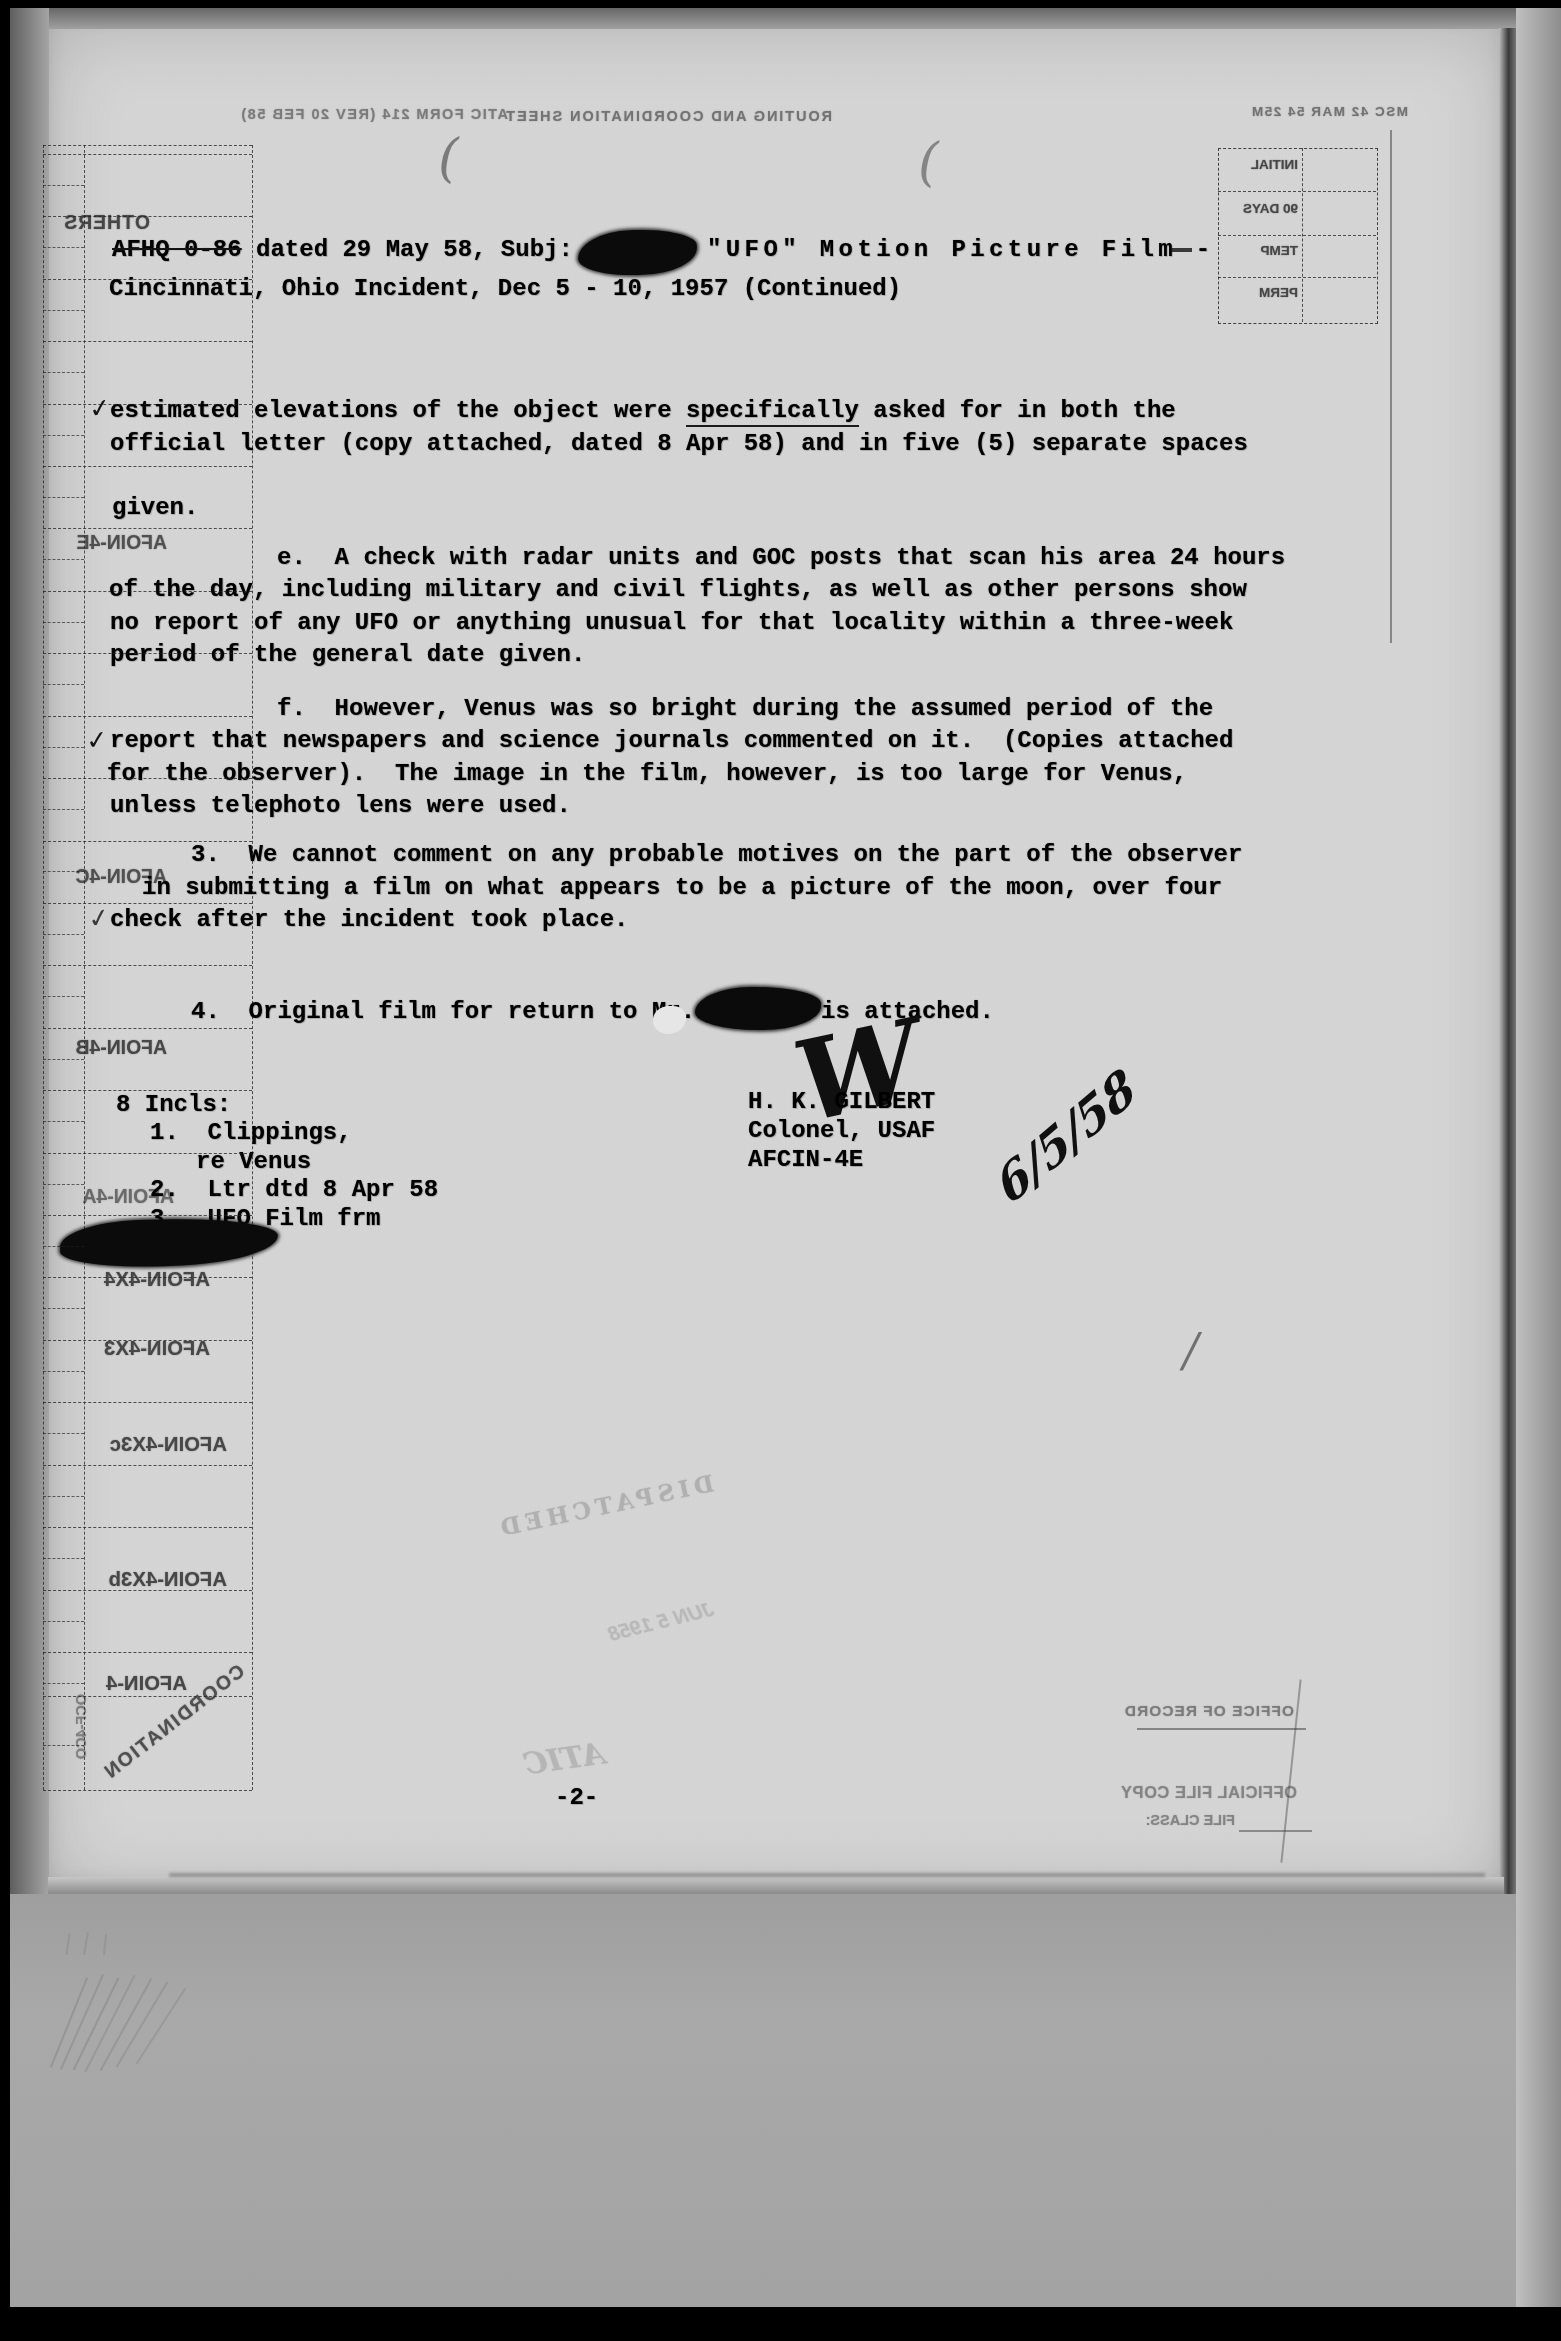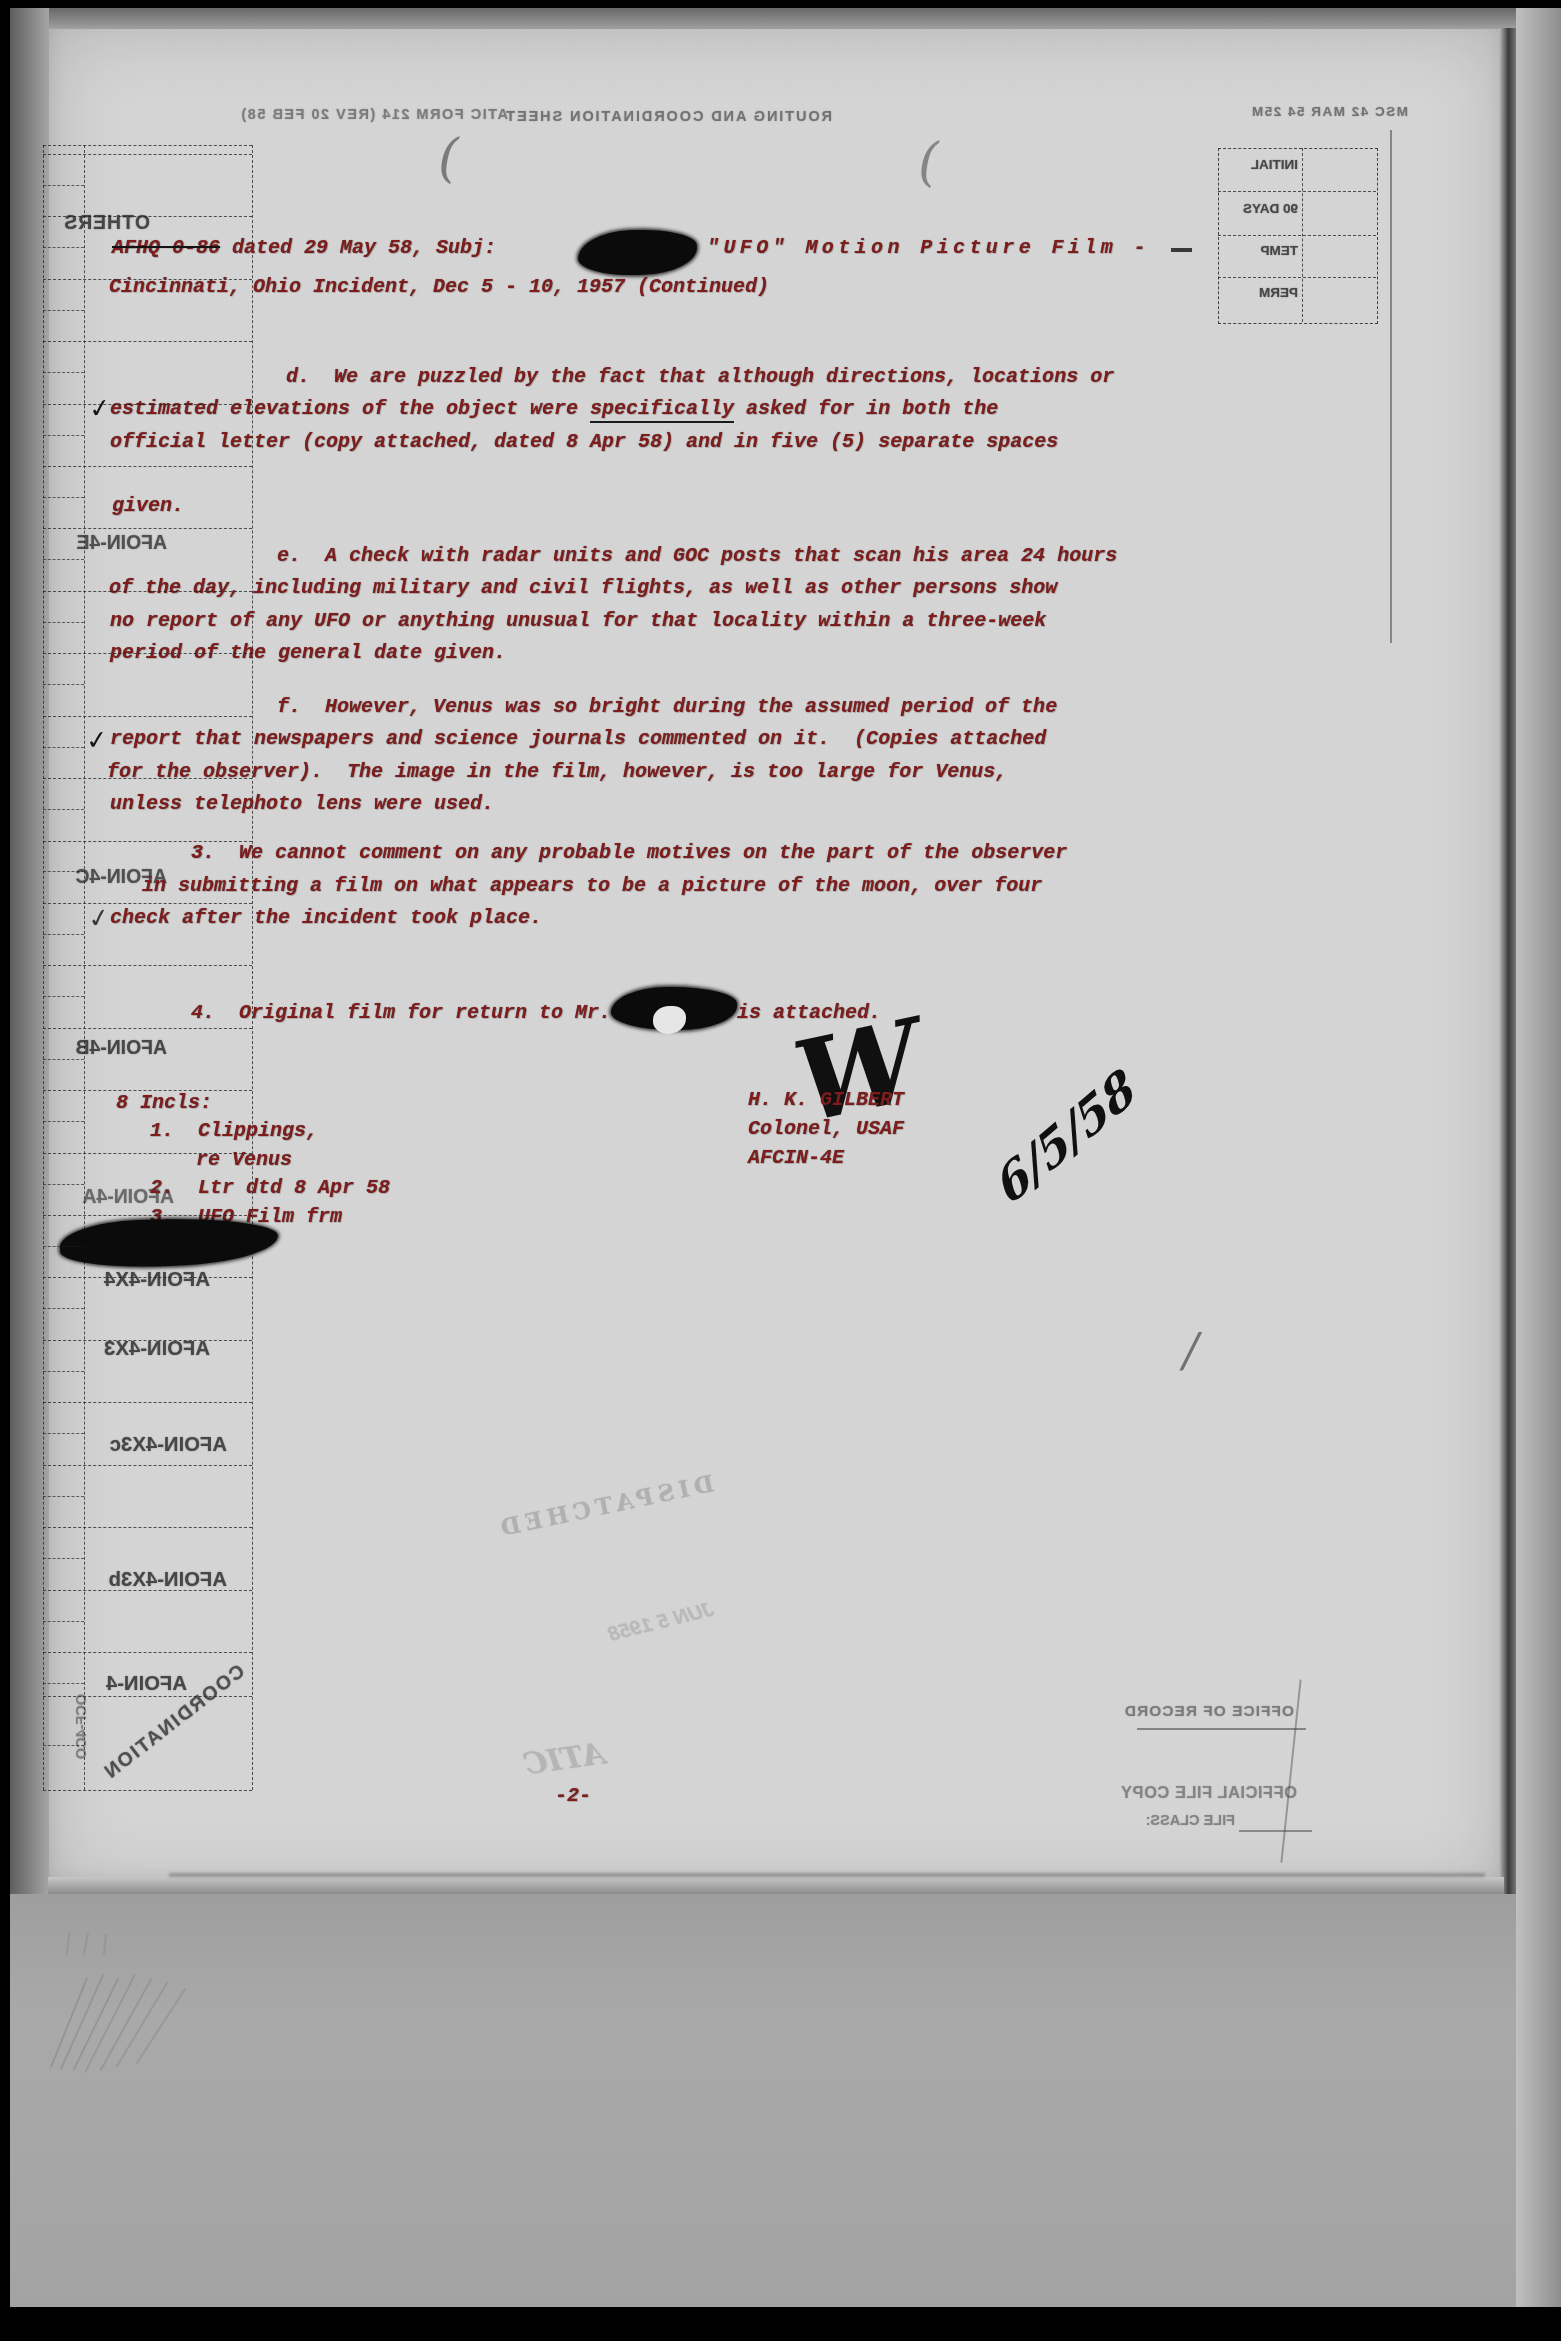--- a/index.html
+++ b/index.html
@@ -5,23 +5,23 @@
   html,body{margin:0;padding:0;background:#000;}
   #scan{position:relative;width:1562px;height:2342px;background:#a8a8a8;overflow:hidden;
         font-family:"Liberation Sans",sans-serif;}
   
   .band{position:absolute;}
   #paper{position:absolute;left:48px;top:28px;width:1456px;height:1866px;
          background:#d4d4d4;
          background-image:repeating-linear-gradient(90deg,rgba(255,255,255,.03) 0 1px,rgba(0,0,0,0) 1px 4.4px);
          box-shadow:inset 0 0 77px rgba(0,0,0,.16), inset 0 -10.6px 19.4px rgba(0,0,0,.12);}
   
-  .t{position:absolute;font-family:"Liberation Mono",monospace;font-weight:700;font-size:20px;
-     line-height:1;color:#7f1d1d;white-space:pre;letter-spacing:0;
-     text-shadow:0 0 1px rgba(15,15,15,.55),1px 0.5px 0 rgba(40,40,40,.18);font-style:italic;}
+  .t{position:absolute;font-family:"Liberation Mono",monospace;font-weight:700;font-size:24px;
+     line-height:1;color:#000000;white-space:pre;letter-spacing:0;
+     text-shadow:0 0 1px rgba(15,15,15,.55),1px 0.5px 0 rgba(40,40,40,.18);}
   .u{border-bottom:2.4px solid #1b1b1b;padding-bottom:1px;}
   .strike{text-decoration:line-through;text-decoration-thickness:2.4px;text-decoration-color:#131313;}
   .blob{position:absolute;background:#0b0b0b;border-radius:46% 54% 48% 52%/62% 40% 58% 42%;
         box-shadow:0 0 3.4px 1.9px rgba(12,12,12,.75);transform:rotate(-2deg);}
   .blob-in{display:inline-block;background:#0b0b0b;border-radius:46% 54% 48% 52%/62% 40% 58% 42%;
         box-shadow:0 0 3.4px 1.9px rgba(12,12,12,.75);}
   
   .mir{position:absolute;font-family:"Liberation Sans",sans-serif;font-weight:700;color:#242424;
        white-space:pre;transform:scaleX(-1);text-shadow:0 0 1.5px rgba(30,30,30,.6);}
   .gridline{position:absolute;border-top:1.9px dashed #1f1f1f;opacity:.75;height:0;}
@@ -80,21 +80,20 @@
   <div class="mir" style="left:1223px;top:157px;width:75px;font-size:13.5px;opacity:.8;">INITIAL</div>
   <div class="mir" style="left:1223px;top:201px;width:75px;font-size:13.5px;opacity:.8;">90 DAYS</div>
   <div class="mir" style="left:1223px;top:243px;width:75px;font-size:13.5px;opacity:.8;">TEMP</div>
   <div class="mir" style="left:1223px;top:285px;width:75px;font-size:13.5px;opacity:.8;">PERM</div>
 
   <div class="t" style="left:112px;top:238px;"><span class="strike">AFHQ 0-86</span><span> dated 29 May 58, Subj: </span></div>
   <div class="blob" style="left:578px;top:230px;width:119px;height:45px;"></div>
   <div class="t" style="left:707px;top:238px;letter-spacing:4.4px;">"UFO" Motion Picture Film -</div>
   <div class="t" style="left:109px;top:277px;">Cincinnati, Ohio Incident, Dec 5 - 10, 1957 (Continued)</div>
 
-  <div class="t" style="left:286px;top:367px;">d.  We are puzzled by the fact that although directions, locations or</div>
   <div class="check" style="left:89px;top:393px;transform:rotate(-8deg);">✓</div>
   <div class="t" style="left:110px;top:399px;"><span>estimated elevations of the object were </span><span class="u">specifically</span><span> asked for in both the</span></div>
   <div class="t" style="left:110px;top:432px;">official letter (copy attached, dated 8 Apr 58) and in five (5) separate spaces</div>
   <div class="t" style="left:112px;top:496px;">given.</div>
 
   <div class="t" style="left:277px;top:546px;">e.  A check with radar units and GOC posts that scan his area 24 hours</div>
   <div class="t" style="left:109px;top:578px;">of the day, including military and civil flights, as well as other persons show</div>
   <div class="t" style="left:110px;top:611px;">no report of any UFO or anything unusual for that locality within a three-week</div>
   <div class="t" style="left:110px;top:643px;">period of the general date given.</div>
 

